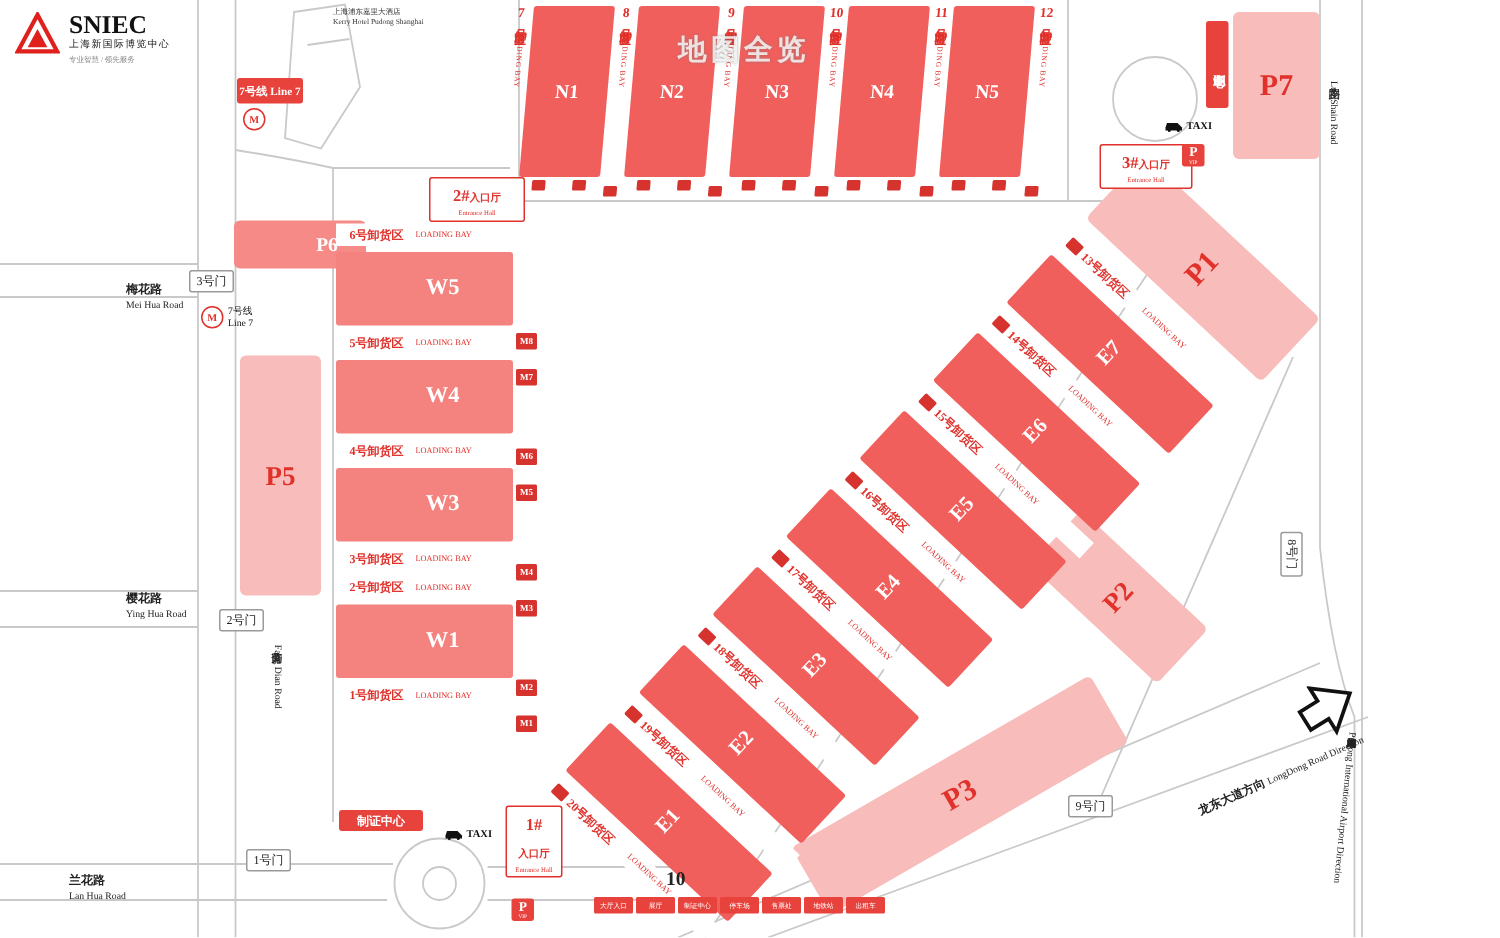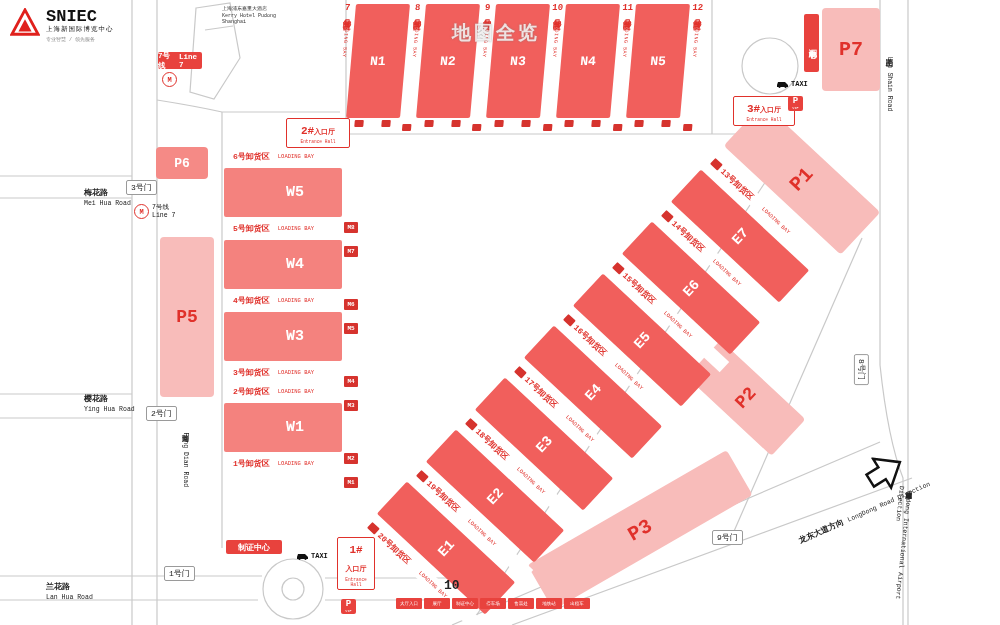--- a/index.html
+++ b/index.html
@@ -1,17 +1,17 @@
 <!DOCTYPE html>
 <html><head>
 <meta charset="utf-8">
 <style>
   html,body{margin:0;padding:0;background:#fff;}
   #map{position:relative;width:1000px;height:625px;background:#fff;overflow:hidden;
-       font-family:Liberation Mono, monospace;color:#222;}
+       font-family:Liberation Serif, serif;color:#222;}
   .abs{position:absolute;}
   .roads{position:absolute;left:0;top:0;z-index:0;}
   .z{z-index:2;}
 
   
   .nblock{position:absolute;left:340px;top:4px;width:366px;height:130px;display:flex;
           transform:skewX(-5deg);transform-origin:50% 0;z-index:2;}
   .nhall{width:55px;height:114px;background:#f15f5c;border-radius:2px;position:relative;
          display:flex;align-items:center;justify-content:center;}
   .nhall-label{color:#fff;font-weight:bold;font-size:13px;}
@@ -37,21 +37,21 @@
         display:flex;align-items:center;color:#e0312b;padding-left:3px;z-index:2;}
   .ebay .tag{width:10px;height:8px;flex:0 0 auto;}
   .ebay-cn{font-size:8px;font-weight:bold;white-space:nowrap;margin-left:3px;}
   .ebay-en{font-size:5.5px;white-space:nowrap;margin-left:14px;}
 
   
   .pk{position:absolute;background:#f8bcba;border-radius:4px;display:flex;align-items:center;justify-content:center;z-index:1;}
   .pk-label{color:#e0312b;font-weight:bold;font-size:18px;}
   .pk-label.big{font-size:20px;}
   .rot-label{transform:rotate(-90deg);}
-  .pk-solid{background:#f58a86;}
+  .pk-solid{background:#f58a86;padding-left:36px;}
   .pk-solid .pk-label{color:#fff;font-size:13px;}
 
   
   .chip-red{position:absolute;background:#e8423d;color:#fff;display:flex;align-items:center;justify-content:center;
             border-radius:2px;font-weight:bold;z-index:3;}
   .ent{position:absolute;background:#fff;border:1.5px solid #e0312b;color:#e0312b;text-align:center;
        border-radius:2px;padding:2px 3px;z-index:3;line-height:1.15;}
   .ent .num{font-size:11px;font-weight:bold;}
   .ent .cn{font-size:7px;font-weight:bold;}
   .ent .en{font-size:4.5px;display:block;}
@@ -342,21 +342,21 @@
   </div>
   <div class="pk" style="left:525px;top:504px;width:230px;height:52px;transform:rotate(-30deg);">
     <span class="pk-label big">P3</span>
   </div>
   <div class="pk" style="left:160px;top:237px;width:54px;height:160px;">
     <span class="pk-label">P5</span>
   </div>
   <div class="pk pk-solid" style="left:156px;top:147px;width:52px;height:32px;">
     <span class="pk-label">P6</span>
   </div>
-  <div class="pk" style="left:822px;top:8px;width:58px;height:83px;">
+  <div class="pk" style="left:822px;top:8px;width:58px;height:98px;">
     <span class="pk-label big">P7</span>
   </div>
 
   <div class="ent" style="left:286px;top:118px;width:56px;">
     <span class="num">2#</span><span class="cn">入口厅</span>
     <span class="en">Entrance Hall</span>
   </div>
   <div class="ent" style="left:337px;top:537px;width:30px;">
     <span class="num">1#</span><br>
     <span class="cn">入口厅</span>

